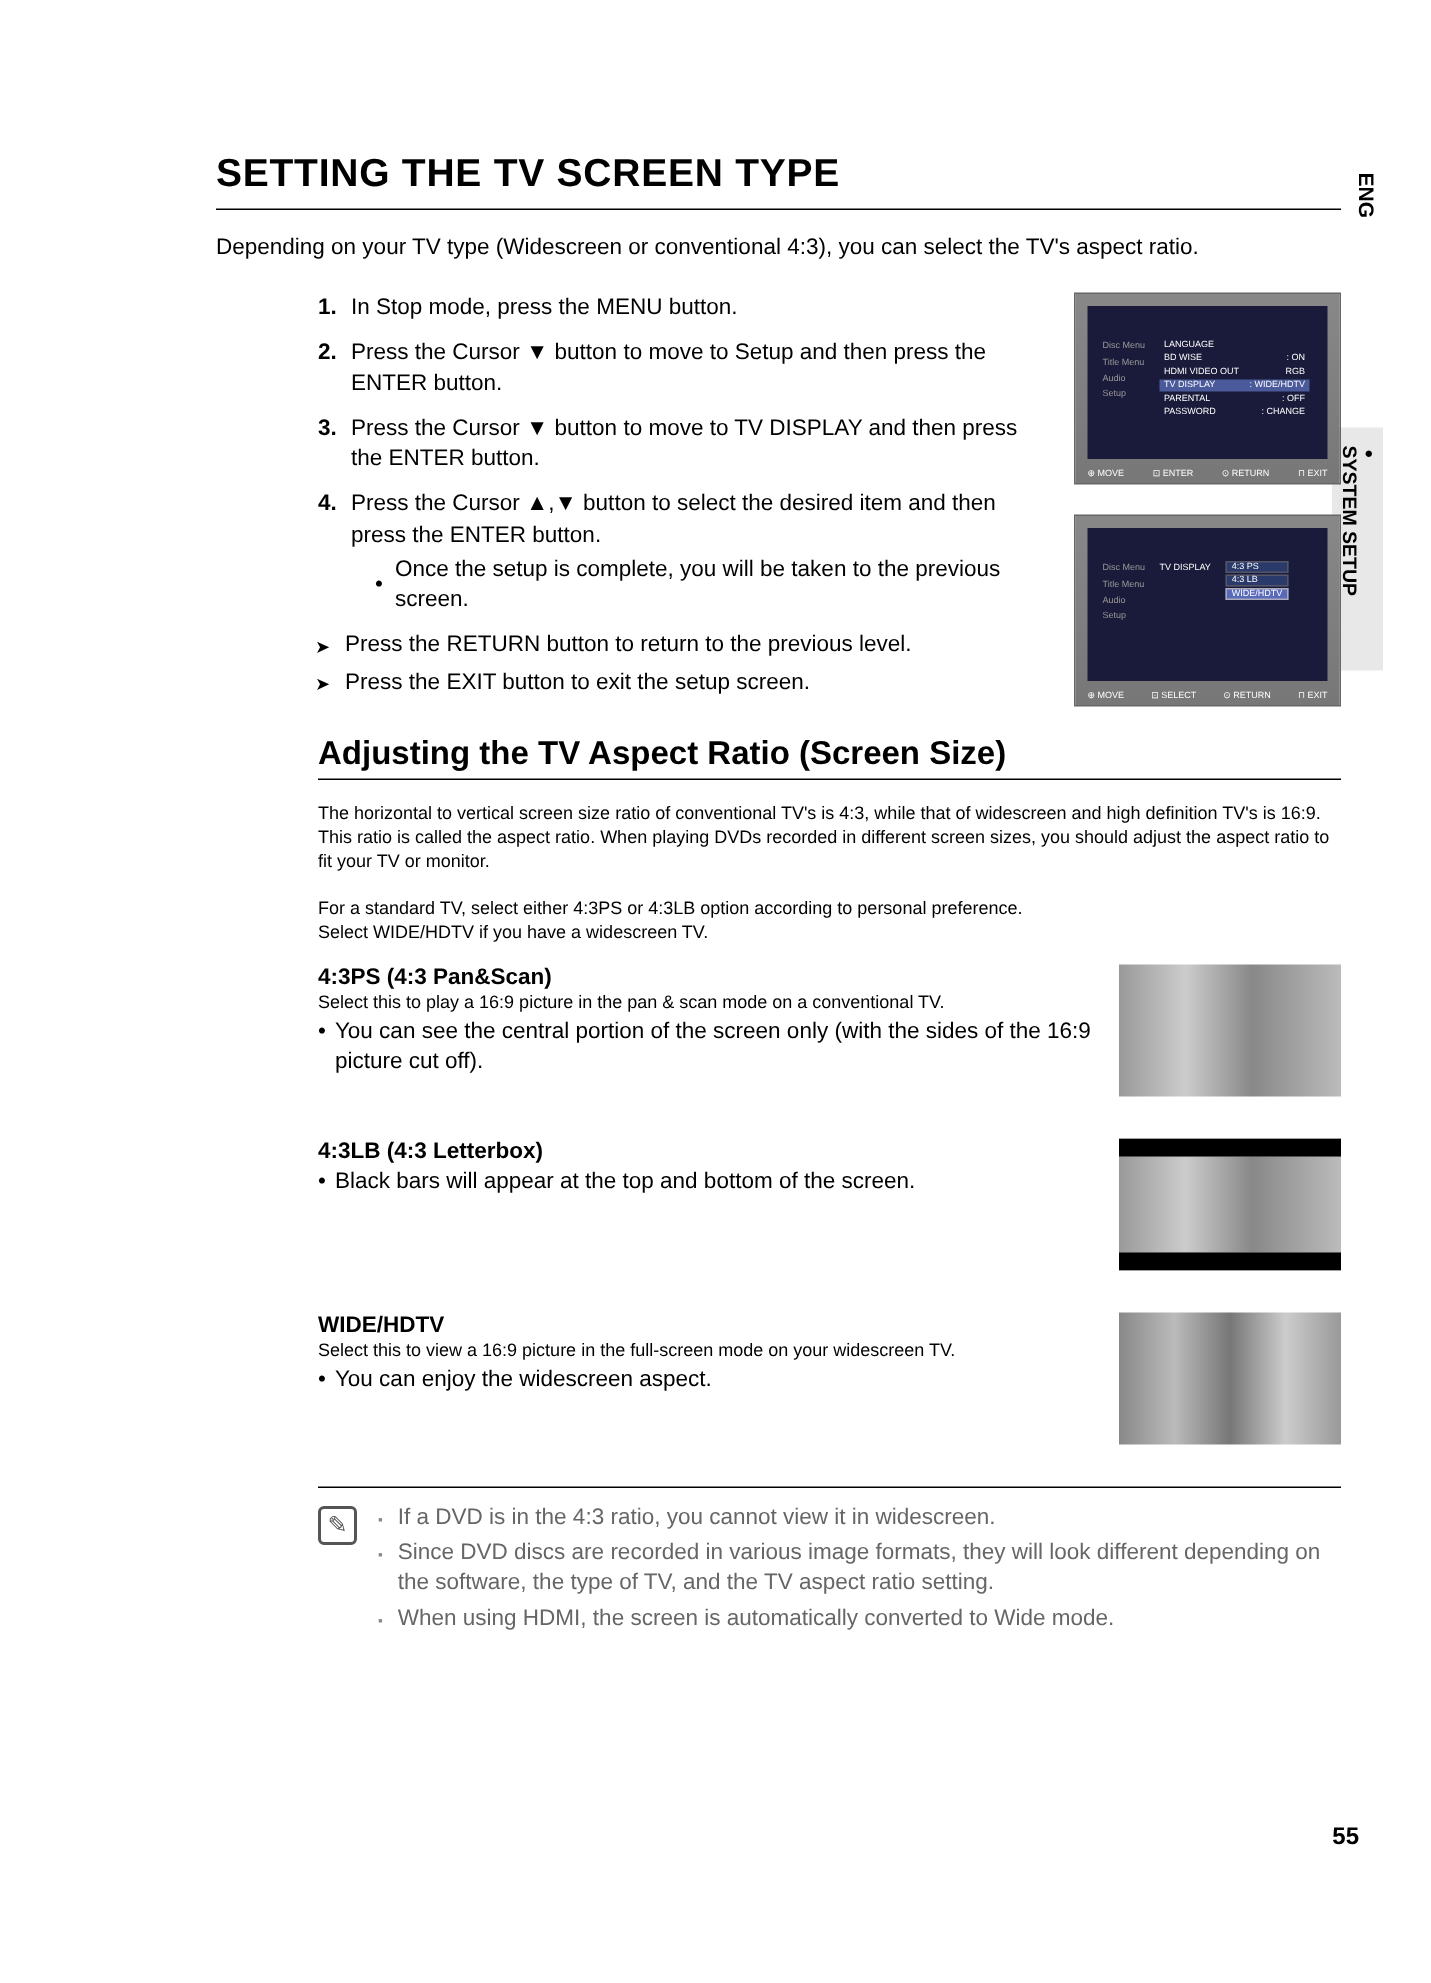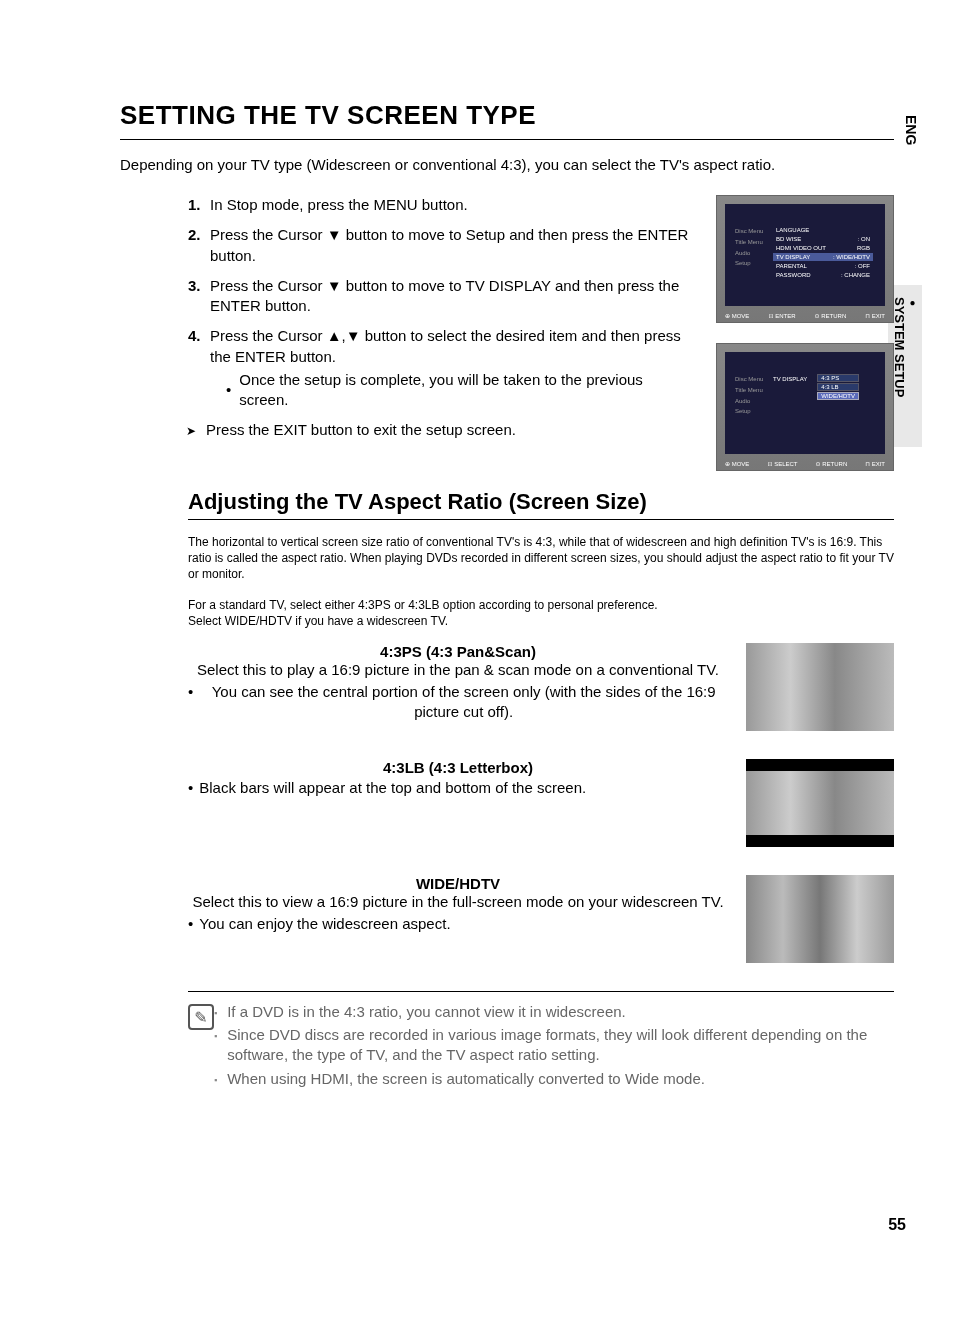--- a/index.html
+++ b/index.html
@@ -10,20 +10,21 @@
     body {
       font-family: Arial, Helvetica, sans-serif;
       background: #fff;
       width: 954px;
       height: 1322px;
       position: relative;
       color: #000;
     }
     .page {
       padding: 100px 60px 40px 120px;
+      margin-left: 24px;
     }
     .side-labels {
       position: absolute;
       right: 35px;
       top: 115px;
       height: 480px;
     }
     .side-eng {
       font-weight: bold;
       font-size: 14px;
@@ -211,28 +212,27 @@
       line-height: 1.35;
     }
     .option-row {
       display: flex;
       gap: 18px;
       padding-left: 68px;
       margin-bottom: 28px;
     }
     .option-left {
       flex: 1;
-      text-align: center;
     }
     .option-title {
       font-weight: bold;
       font-size: 15px;
     }
     .option-desc {
-      font-size: 15px;
+      font-size: 12px;
       line-height: 1.35;
     }
     .option-bullet {
       display: flex;
       font-size: 15px;
       line-height: 1.35;
       margin-top: 2px;
     }
     .option-bullet::before {
       content: "•";
@@ -272,20 +272,21 @@
     }
     .note-hr {
       border: none;
       border-top: 1px solid #000;
       margin-left: 68px;
       margin-bottom: 10px;
     }
     .notes {
       padding-left: 68px;
       display: flex;
+      gap: 14px;
     }
     .note-icon {
       width: 26px;
       height: 26px;
       border: 2px solid #555;
       border-radius: 4px;
       flex-shrink: 0;
       position: relative;
       margin-top: 2px;
     }
@@ -353,20 +354,23 @@
             <div class="step-text">Press the Cursor ▼ button to move to <span class="bold">TV DISPLAY</span> and then press the <span class="bold">ENTER</span> button.</div>
           </div>
           <div class="step">
             <span class="step-num">4.</span>
             <div class="step-text">Press the Cursor ▲,▼ button to select the desired item and then press the <span class="bold">ENTER</span> button.<div class="bullet-sub">
                 <span>Once the setup is complete, you will be taken to the previous screen.</span>
               </div></div>
           </div>
         </div>
       <div id="arrows-container">
+          <div class="arrow-item">
+            <span>Press the <span class="bold">RETURN</span> button to return to the previous level.</span>
+          </div>
           <div class="arrow-item">
             <span>Press the <span class="bold">EXIT</span> button to exit the setup screen.</span>
           </div>
         </div>
     </div>
     <div class="right-col">
       <div class="osd-graphic">
         <div class="osd-title">SETUP</div>
         <div class="osd-inner">
           <div class="osd-sidebar" id="osd1-sidebar">

